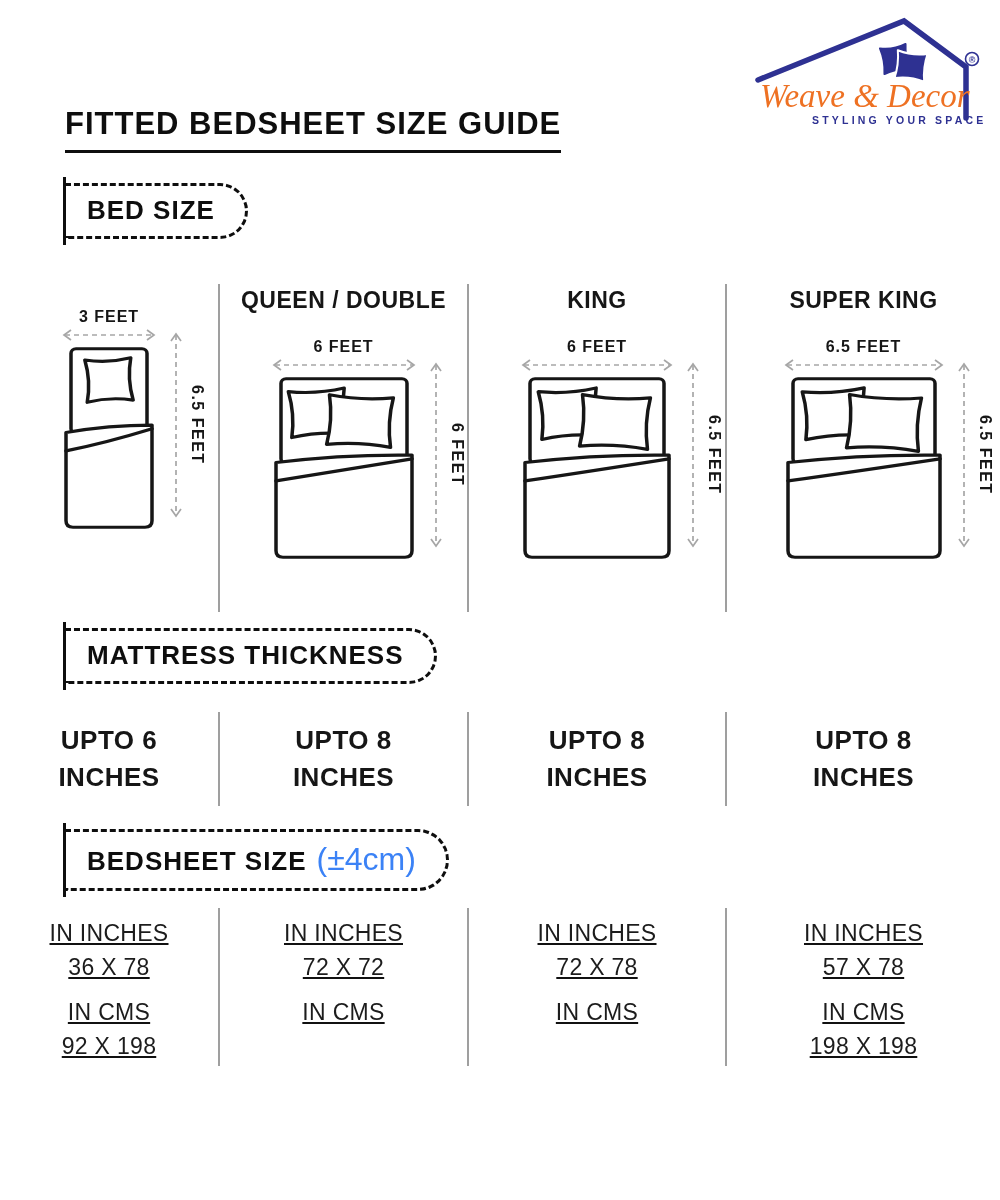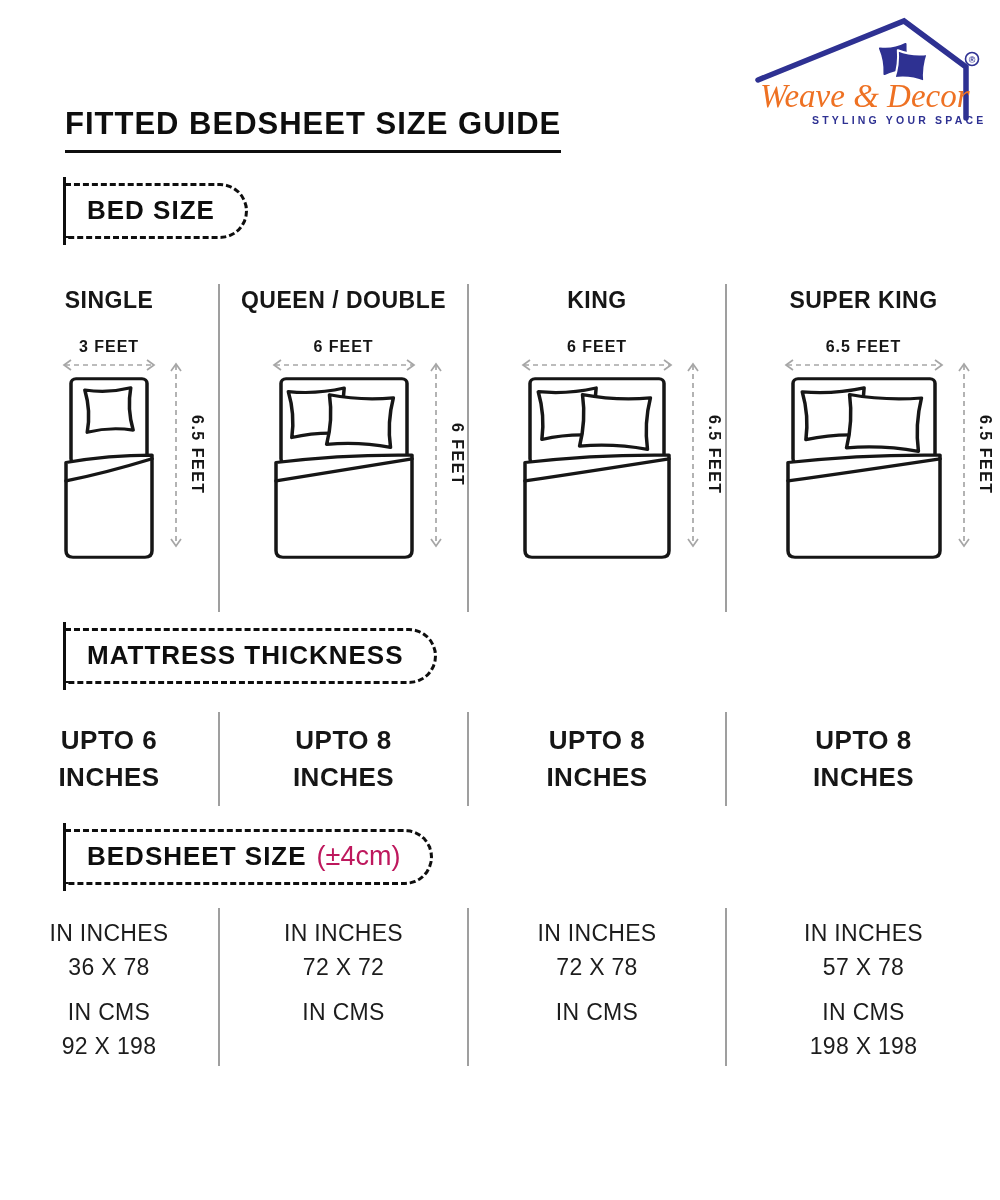--- a/index.html
+++ b/index.html
@@ -22,21 +22,21 @@
   
   .pill {
     position:absolute; left:65px; display:inline-flex; align-items:baseline; gap:10px;
     border:3px dashed #0e0e0e; border-left:none; border-radius:0 34px 34px 0;
     padding:9px 30px 10px 22px; background:#fff;
   }
   .pill::before {
     content:""; position:absolute; left:-2px; top:-9px; bottom:-9px; width:3px; background:#0e0e0e;
   }
   .pill-label { font-size:26px; font-weight:800; letter-spacing:1px; color:#0e0e0e; white-space:nowrap; }
-  .pill-tol { font-size:27px; font-weight:400; letter-spacing:0; color:#be185d; white-space:nowrap; }
+  .pill-tol { font-size:32px; font-weight:400; letter-spacing:0; color:#3b82f6; white-space:nowrap; }
 
   .pill-bed { top:183px; }
   .pill-mattress { top:628px; }
   .pill-sheet { top:829px; }
 
   
   .grid { position:absolute; left:0; width:1000px; display:grid; grid-template-columns:220px 249px 258px 273px; }
   .grid > .cell { text-align:center; }
   .grid > .cell:not(:last-child) { border-right:2px solid #9f9f9f; }
 
@@ -63,21 +63,21 @@
   .dashline { stroke:#a6a6a6; stroke-width:1.7; stroke-dasharray:5 4; fill:none; }
   .chev { stroke:#a6a6a6; stroke-width:1.7; fill:none; }
 
   
   .mattress-val {
     margin:10px auto 0; width:150px; font-size:26px; font-weight:700;
     letter-spacing:0.5px; line-height:37px; color:#161616;
   }
 
   
-  .sheet-cell { padding-top:8px; }
+  .sheet-cell { padding-top:8px;text-decoration:underline; }
   .sheet-line { font-size:23px; line-height:34px; color:#1c1c1c; letter-spacing:0.3px; }
   .sheet-gap { margin-top:11px; }
 
   
   .footer { position:absolute; top:1086px; left:0; width:1000px; text-align:center; color:#222; }
   .footer div { font-size:33px; font-weight:300; letter-spacing:0.3px; line-height:40px; }
 </style>
 </head>
 <body>
 
@@ -99,21 +99,20 @@
 
   <div class="title">FITTED BEDSHEET SIZE GUIDE</div>
 
   <div class="pill pill-bed">
     <span class="pill-label">BED SIZE</span>
   </div>
 
   <div class="grid grid-beds">
 
     <div class="cell">
-      <div class="bed-name">SINGLE</div>
       <div class="bed-fig" style="width:90px;">
         <div class="dim-w">
           <span class="dim-w-label">3 FEET</span>
           <svg width="98" height="14" viewBox="0 0 98 14">
             <line class="dashline" x1="5" y1="7" x2="93" y2="7"></line>
             <path class="chev" d="M11 2 L4 7 L11 12"></path>
               <path class="chev" d="M87 2 L94 7 L87 12"></path>
           </svg>
         </div>
         <svg class="bed-svg" width="90" height="184" viewBox="0 0 90 200" preserveAspectRatio="none">

